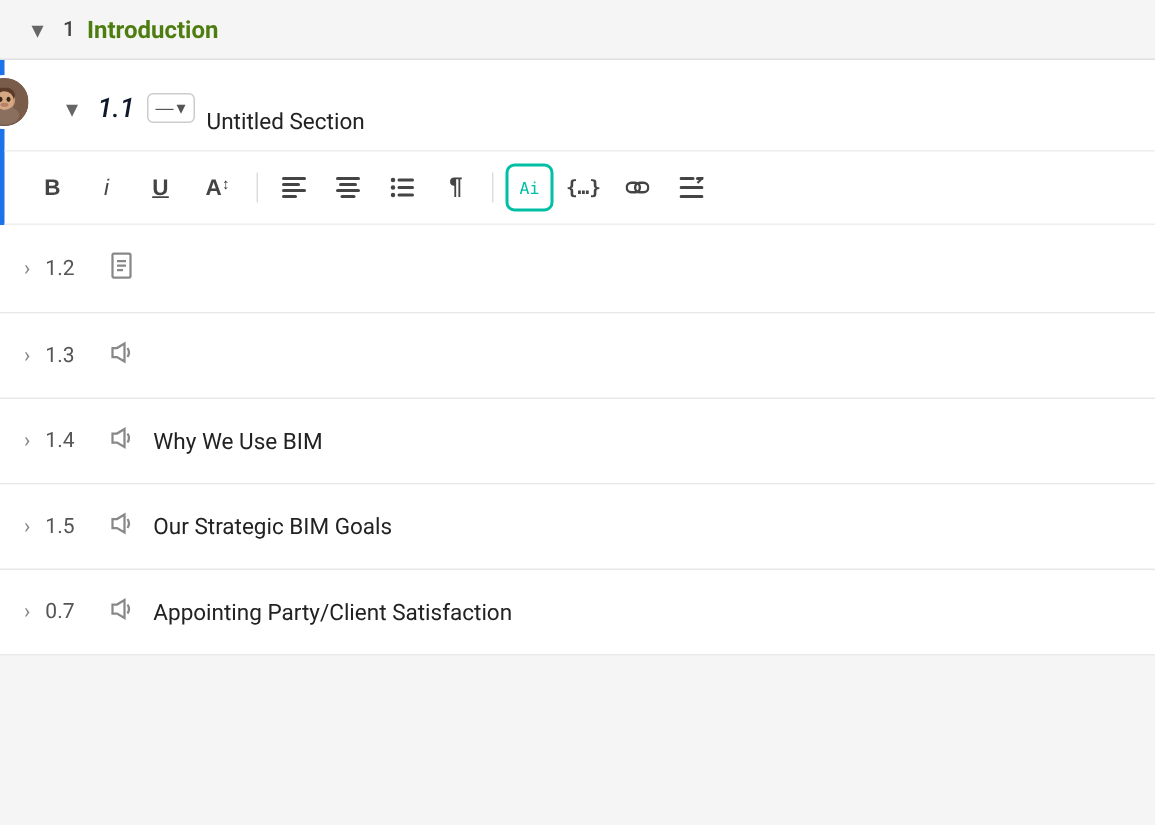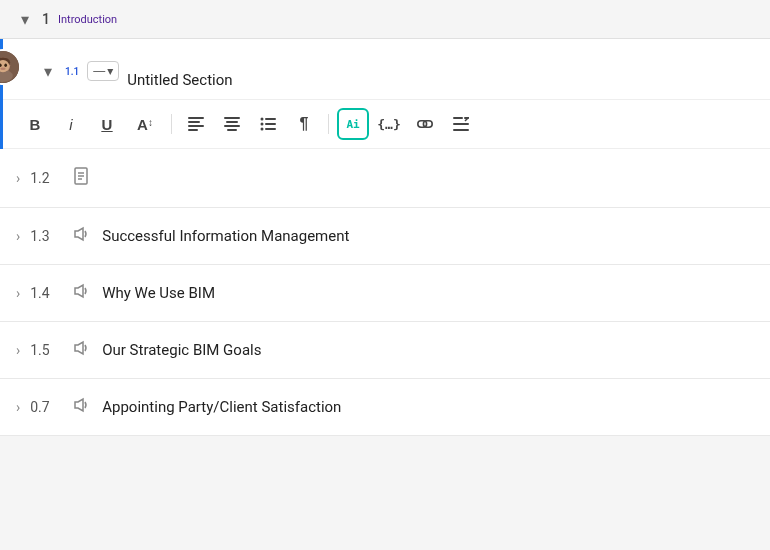--- a/index.html
+++ b/index.html
@@ -30,23 +30,23 @@
       cursor: pointer;
     }
 
     .section-number {
       font-size: 14px;
       color: #444;
       font-weight: 500;
     }
 
     .section-title {
-      font-size: 11px;
-      color: #4c1d95;
-      font-weight: 400;
+      font-size: 16px;
+      color: #4d7c0f;
+      font-weight: 700;
     }
 
     .subsection-container {
       background: #fff;
       border-left: 3px solid #1a73e8;
       margin: 0;
     }
 
     .subsection-header {
       display: flex;
@@ -92,23 +92,24 @@
       border-radius: 4px;
       padding: 2px 5px;
       background: #fff;
       cursor: pointer;
       gap: 2px;
       font-size: 12px;
       color: #555;
     }
 
     .subsection-number {
-      font-size: 10px;
-      color: #1d4ed8;
+      font-size: 18px;
+      color: #0f172a;
       font-weight: 500;
+      font-style: italic;
     }
 
     .subsection-title {
       font-size: 15px;
       color: #222;
       font-weight: 400;
       margin-top: 18px;
     }
 
     .toolbar {
@@ -295,21 +296,21 @@
         <rect x="5" y="6" width="11" height="2" rx="1"></rect>
         <circle cx="2" cy="12" r="1.5"></circle>
         <rect x="5" y="11" width="11" height="2" rx="1"></rect>
       </svg>
     </button>
     <button class="toolbar-btn" style="font-size:16px;">¶</button>
 
     <div class="toolbar-separator"></div>
 
     <button class="ai-btn">
-      <span style="font-family: monospace; font-size: 11px; font-weight: bold; color: #00bfa5;">Ai</span>
+      <span style="font-family: monospace; font-size: 11px; font-weight: normal; color: #00bfa5;">Ai</span>
     </button>
     <button class="toolbar-btn" style="font-size:13px; font-family: monospace;">
       <span>{…}</span>
     </button>
     <button class="toolbar-btn" style="font-size:14px;">
       <svg width="16" height="10" viewBox="0 0 20 12" fill="none" stroke="#444" stroke-width="2">
         <path d="M8 6 C8 3.5 10 2 12 2 L15 2 C17.2 2 19 3.8 19 6 C19 8.2 17.2 10 15 10 L12 10 C10 10 8 8.5 8 6"></path>
         <path d="M12 6 C12 3.5 10 2 8 2 L5 2 C2.8 2 1 3.8 1 6 C1 8.2 2.8 10 5 10 L8 10 C10 10 12 8.5 12 6"></path>
       </svg>
     </button>
@@ -343,21 +344,20 @@
 
   <div class="section-item">
     <span class="chevron-right">›</span>
     <span class="item-number">1.3</span>
     <span class="item-icon">
       <svg width="18" height="16" viewBox="0 0 18 16" fill="none" stroke="#888" stroke-width="1.5">
         <path d="M3 5 L3 11 L6 11 L11 14 L11 2 L6 5 Z"></path>
         <path d="M13 5 Q15 8 13 11" stroke="#888" stroke-width="1.5" fill="none"></path>
       </svg>
     </span>
-    <span class="item-title">Successful Information Management</span>
   </div>
 
   <div class="section-item">
     <span class="chevron-right">›</span>
     <span class="item-number">1.4</span>
     <span class="item-icon">
       <svg width="18" height="16" viewBox="0 0 18 16" fill="none" stroke="#888" stroke-width="1.5">
         <path d="M3 5 L3 11 L6 11 L11 14 L11 2 L6 5 Z"></path>
         <path d="M13 5 Q15 8 13 11" stroke="#888" stroke-width="1.5" fill="none"></path>
       </svg>

